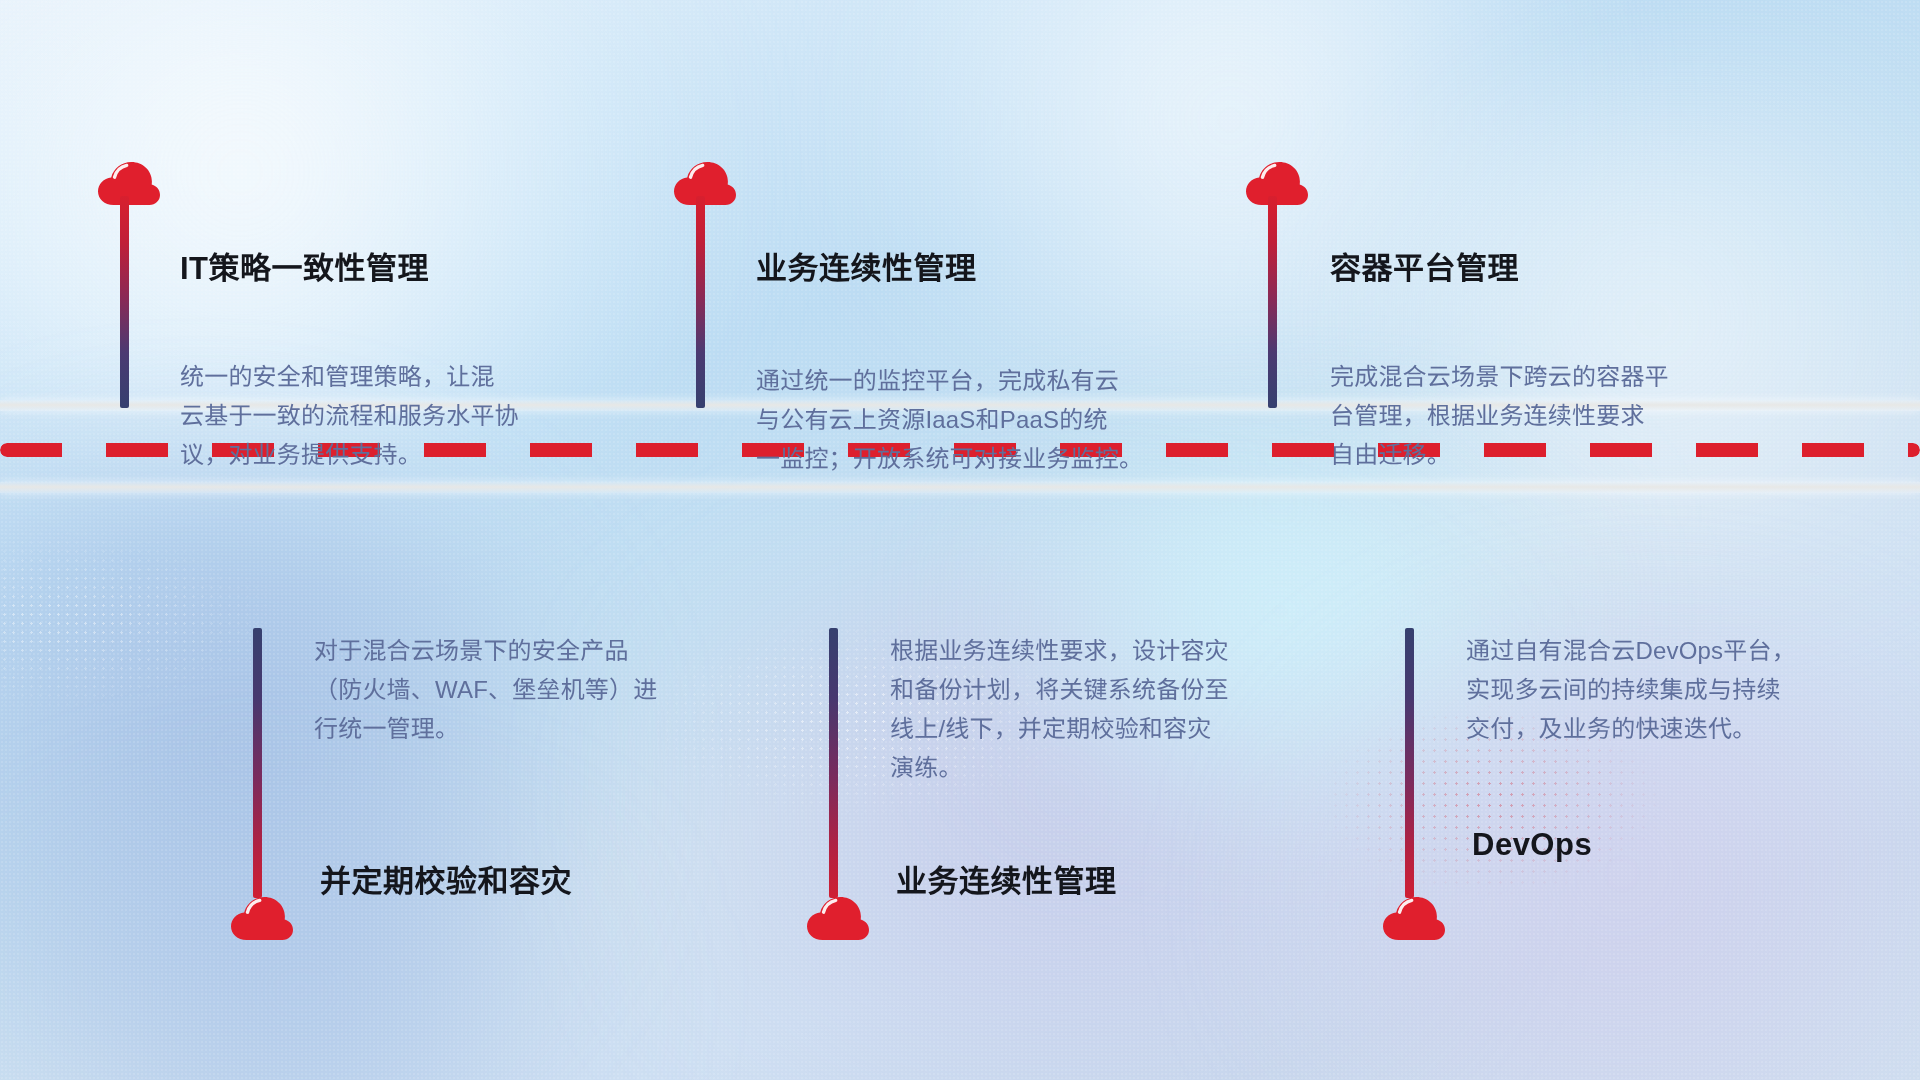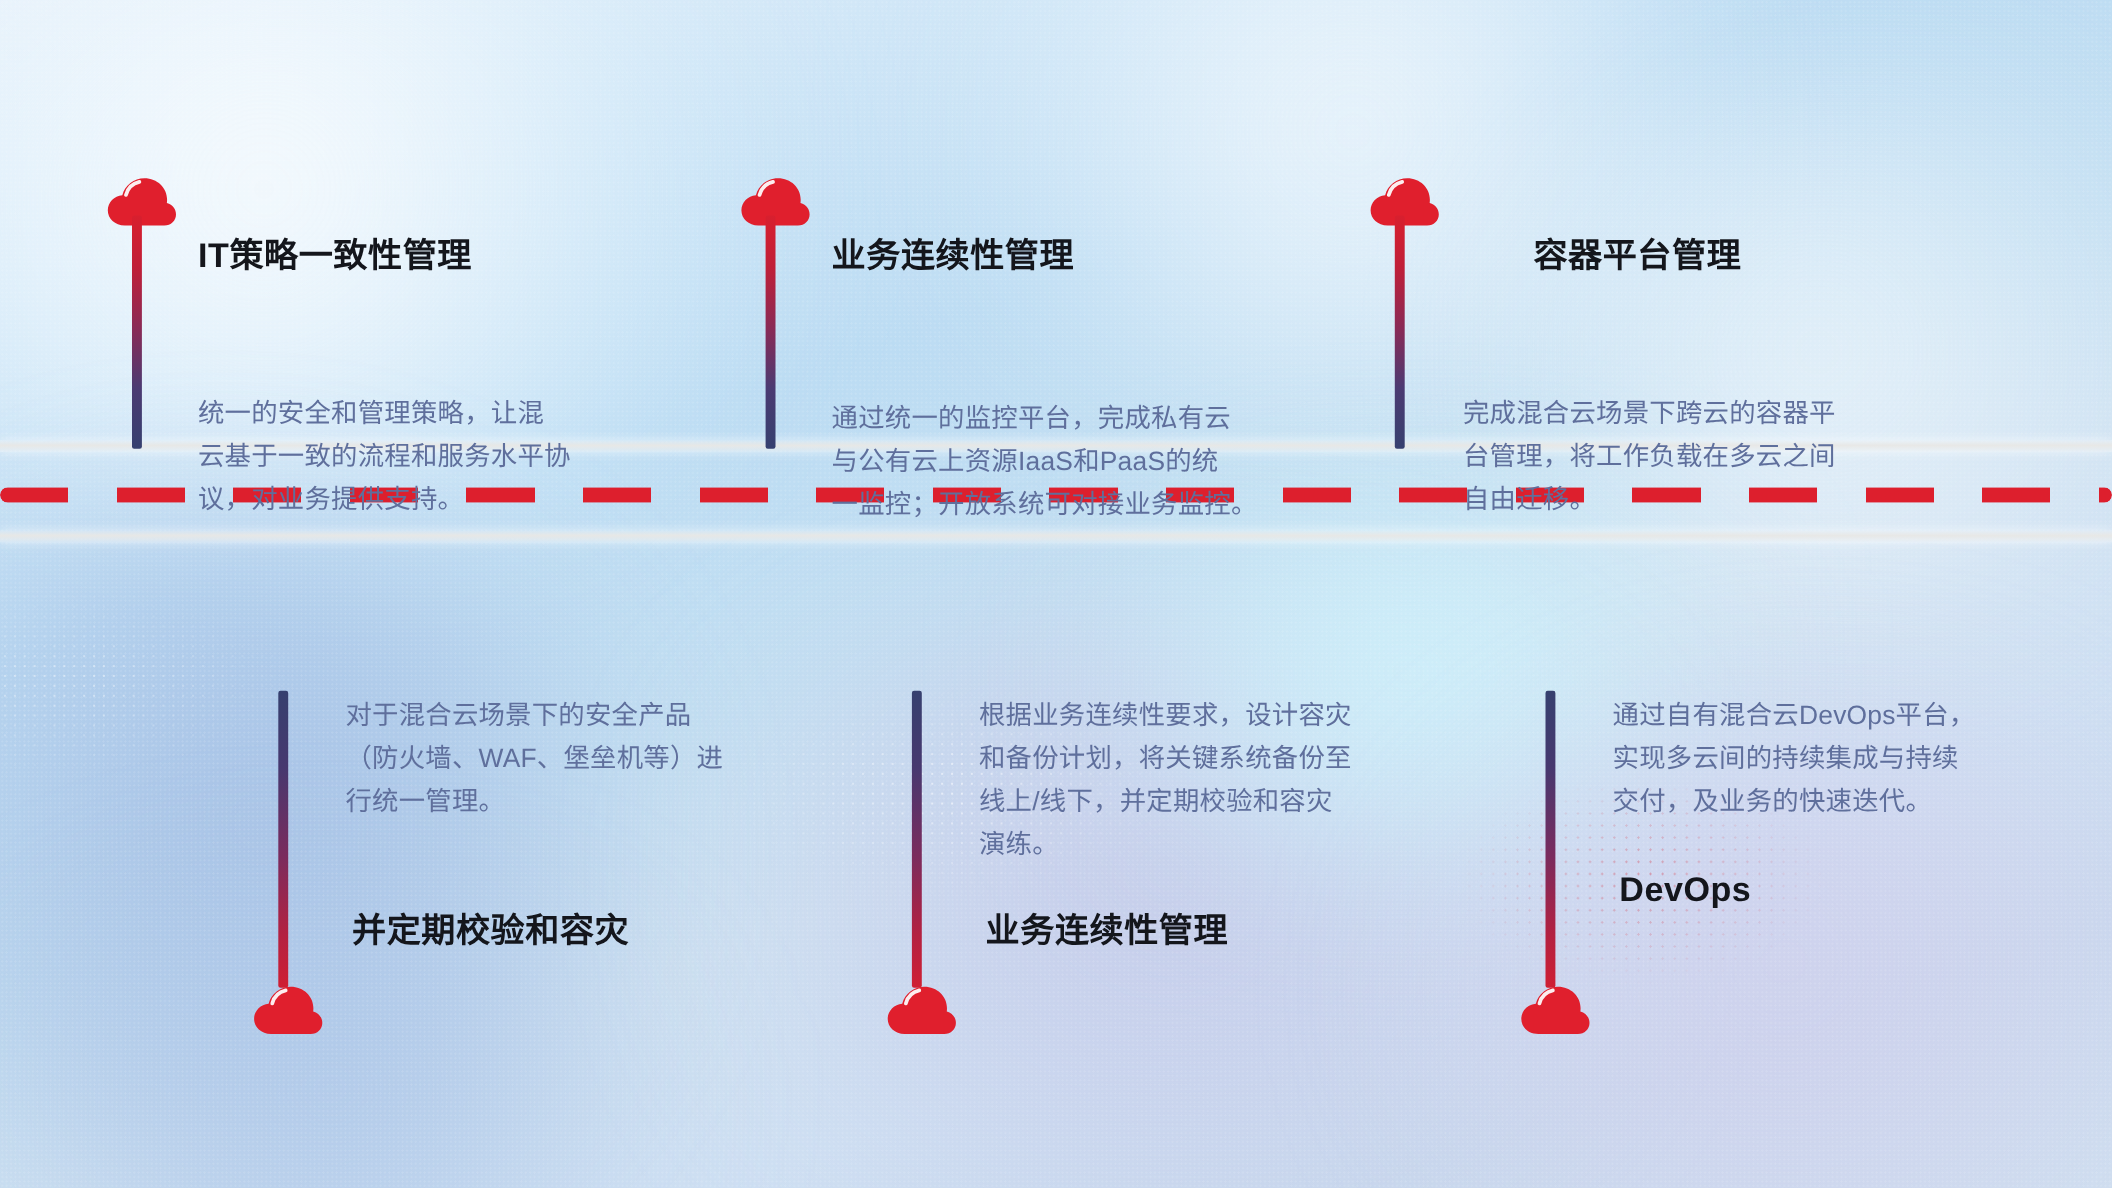--- a/index.html
+++ b/index.html
@@ -185,20 +185,21 @@
 
   
   .heading {
     position: absolute;
     font-size: 31px;
     font-weight: 700;
     color: #14161c;
     letter-spacing: .5px;
     white-space: nowrap;
     line-height: 1.2;
+    margin-top: 36px;
   }
   .para {
     position: absolute;
     font-size: 24px;
     line-height: 1.62;
     color: #5f6f9c;
     letter-spacing: .2px;
     white-space: pre-line;
   }
 </style>
@@ -254,23 +255,23 @@
   </div>
 
   <div class="col">
     <div class="cloud" style="left:1244px; top:160px;">
       <svg viewBox="0 0 66 46" xmlns="http://www.w3.org/2000/svg" aria-hidden="true">
         <path d="M17.5 45C8.4 45 2 38.9 2 31.2 2 23.9 7.8 18 15.2 17.4 17.6 8.3 25.7 2 35.3 2c11.6 0 20.6 8.6 20.6 19.6 0 1-.1 2-.2 3C61.2 26.3 64 30.3 64 35c0 5.6-4.6 10-10.6 10z" fill="#e01f2d"></path>
         <path d="M18.5 17.2c1.6-5.9 6.2-10.4 12.2-11.8" fill="none" stroke="#ffffff" stroke-width="3.4" stroke-linecap="round" opacity=".92"></path>
       </svg>
     </div>
     <div class="stem down" style="left:1268px; top:196px; height:212px;"></div>
-    <div class="heading" style="left:1394px; top:214px;">容器平台管理</div>
+    <div class="heading" style="left:1330px; top:214px;">容器平台管理</div>
     <div class="para" style="left:1330px; top:358px; width:430px;">完成混合云场景下跨云的容器平
-台管理，将工作负载在多云之间
+台管理，根据业务连续性要求
 自由迁移。</div>
   </div>
 
   <div class="col">
     <div class="stem up" style="left:253px; top:628px; height:270px;"></div>
     <div class="para" style="left:314px; top:632px; width:430px;">对于混合云场景下的安全产品
 （防火墙、WAF、堡垒机等）进
 行统一管理。</div>
     <div class="heading" style="left:320px; top:827px;">并定期校验和容灾</div>
     <div class="cloud" style="left:229px; top:895px;">

